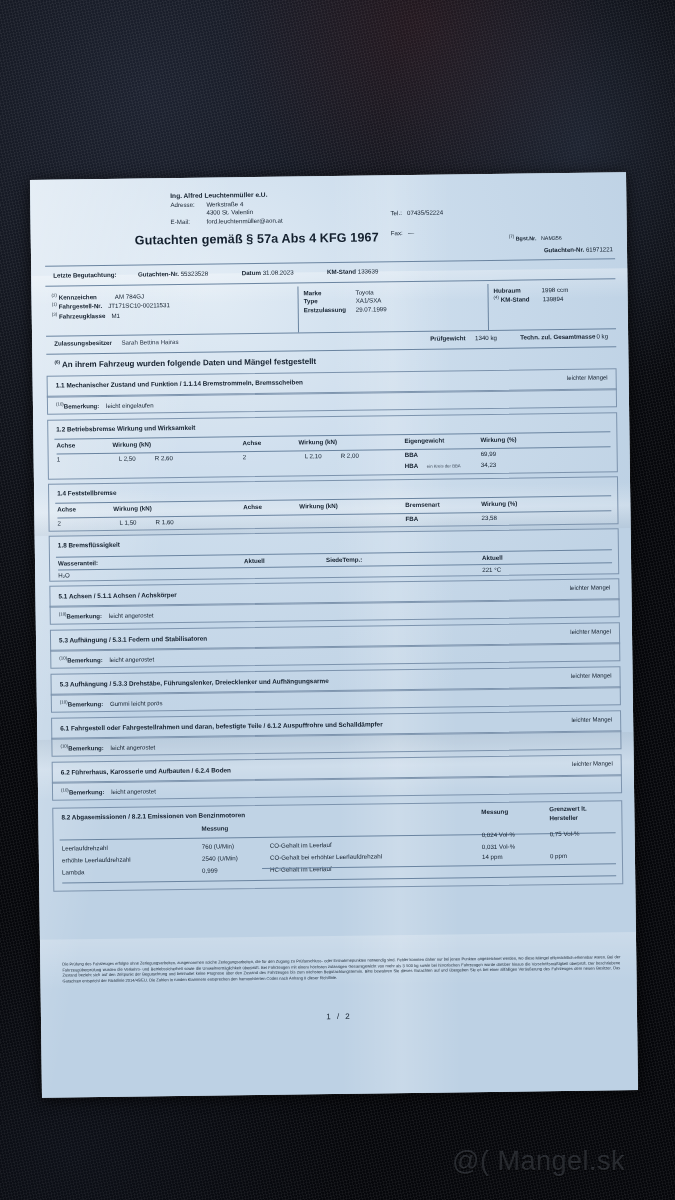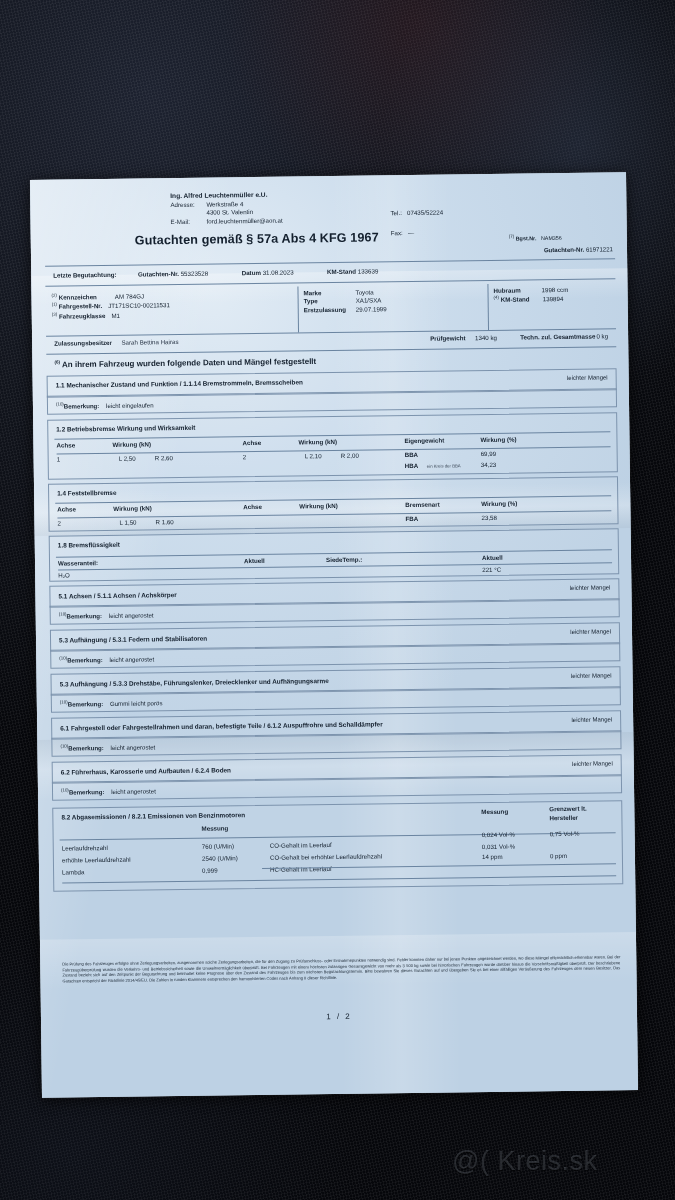--- a/index.html
+++ b/index.html
@@ -74,21 +74,21 @@
   .bem{font-size:6.1px;}
   .bem b{font-weight:bold;}
 
   .fine{position:absolute;left:22px;right:16px;top:782px;font-size:4.05px;line-height:1.42;text-align:justify;color:#1c2835;}
   .pageno{position:absolute;left:0;right:0;top:836px;text-align:center;font-size:8px;letter-spacing:2px;}
 </style>
 </head>
 <body>
 
 <div id="backdrop"></div>
-<div id="watermark">@( Kreis.sk</div>
+<div id="watermark">@( Mangel.sk</div>
 
 <div id="sheet">
   <div class="crease cr1"></div>
     <div class="crease cr2"></div>
   <div class="crease cr3"></div>
     <div class="crease cr4"></div>
   <div class="vshade"></div>
 
   <div class="pad hdr">
     <div class="firm">Ing. Alfred Leuchtenmüller e.U.</div>

